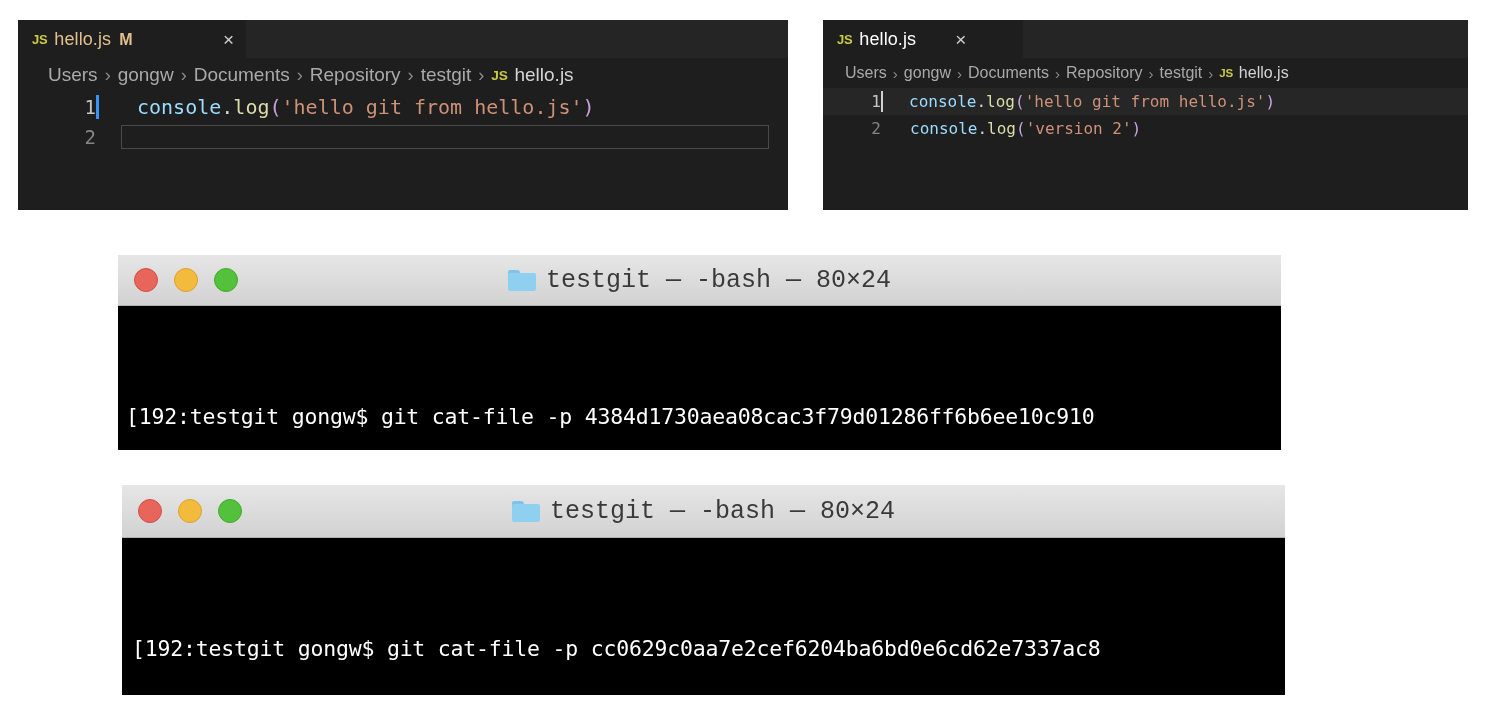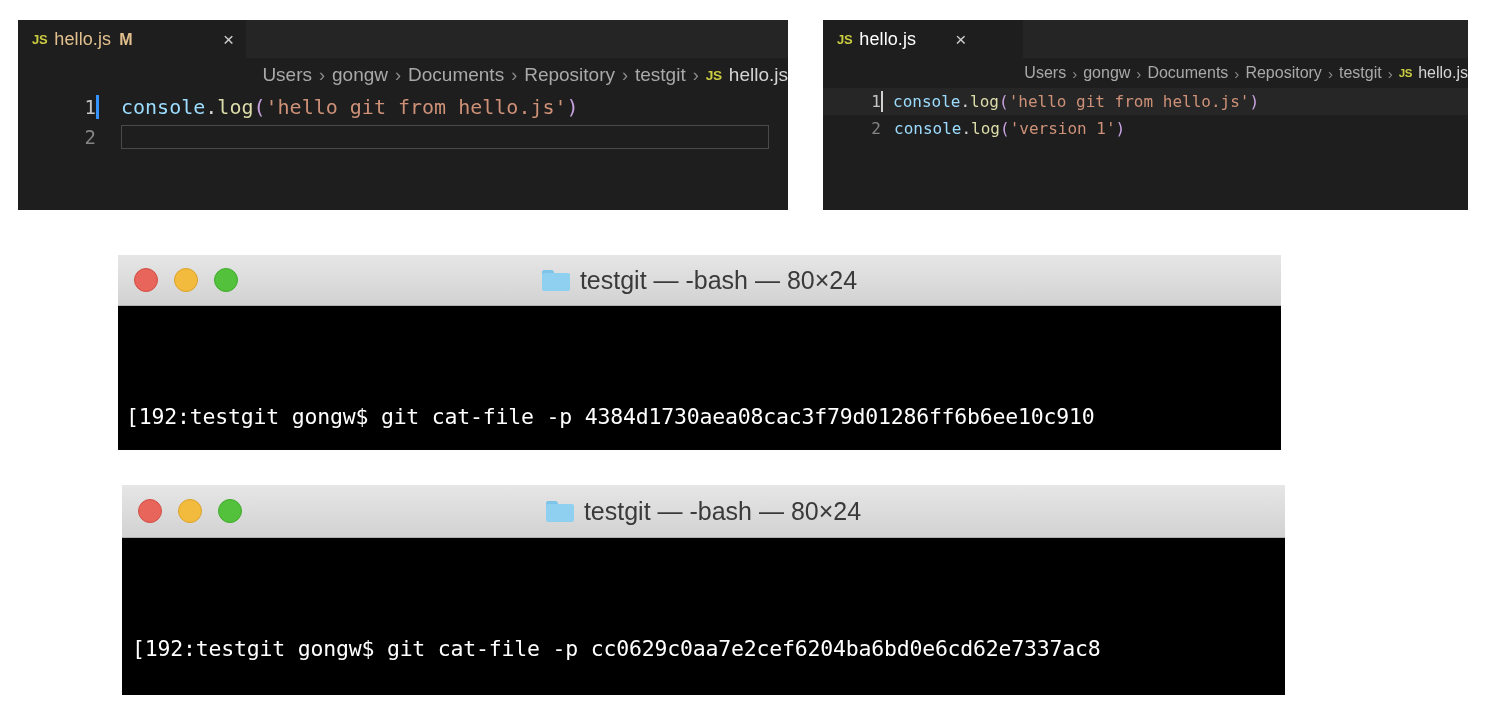--- a/index.html
+++ b/index.html
@@ -67,26 +67,25 @@
     line-height: 1;
     margin-left: auto;
     padding-left: 10px;
     font-weight: 300;
   }
   #editor-two .tab-close { margin-left: 22px; }
 
   .breadcrumb {
     display: flex;
     align-items: center;
-    padding: 6px 0 4px 30px;
+    padding: 6px 16px 4px 30px;
     font-size: 19px;
     color: #a9a9a9;
     gap: 7px;
     white-space: nowrap;
-    justify-content: flex-end;
   }
   #editor-two .breadcrumb { font-size: 16px; padding-left: 22px; gap: 6px; }
   .bc-sep { color: #8c8c8c; font-size: 0.95em; }
   .bc-file { color: #d4d4d4; }
   .bc-js {
     color: #cbcb41;
     font-weight: bold;
     font-size: 0.72em;
     letter-spacing: -0.3px;
   }
@@ -114,21 +113,21 @@
   .caret {
     flex: none;
     width: 3px;
     align-self: stretch;
     margin: 3px 0;
   }
   .caret.blue  { background: #3794ff; }
   .caret.white { background: #d0d0d0; width: 2px; }
   .caret.none  { background: transparent; }
 
-  .code-text { padding-left: 22px; }
+  .code-text { padding-left: 22px; margin-left: 16px; }
   #editor-two .code-text { padding-left: 10px; }
 
   .tok-obj   { color: #9cdcfe; }
   .tok-dot   { color: #d4d4d4; }
   .tok-fn    { color: #dcdcaa; }
   .tok-paren { color: #c8a2e0; }
   .tok-str   { color: #ce9178; }
 
   .line-hl { background: #262626; }
   .sel-box {
@@ -175,21 +174,21 @@
 
   .term-title {
     position: absolute;
     left: 0; right: 0;
     display: flex;
     align-items: center;
     justify-content: center;
     gap: 10px;
     font-size: 25px;
     color: #3a3a3a;
-    font-family: Liberation Sans, sans-serif;
+    font-family: Liberation Mono, monospace;
     pointer-events: none;
   }
   .folder-icon {
     width: 28px;
     height: 21px;
     position: relative;
     flex: none;
   }
   .folder-icon::before {
     content: "";
@@ -288,21 +287,21 @@
 
   <div class="code-area">
     <div class="code-line line-hl">
       <span class="lnum active">1</span>
       <span class="caret white"></span>
       <span class="code-text"><span class="tok-obj">console</span><span class="tok-dot">.</span><span class="tok-fn">log</span><span class="tok-paren">(</span><span class="tok-str">'hello git from hello.js'</span><span class="tok-paren">)</span></span>
     </div>
     <div class="code-line">
       <span class="lnum">2</span>
       <span class="caret none"></span>
-      <span class="code-text"><span class="tok-obj">console</span><span class="tok-dot">.</span><span class="tok-fn">log</span><span class="tok-paren">(</span><span class="tok-str">'version 1'</span><span class="tok-paren">)</span></span>
+      <span class="code-text"><span class="tok-obj">console</span><span class="tok-dot">.</span><span class="tok-fn">log</span><span class="tok-paren">(</span><span class="tok-str">'version 2'</span><span class="tok-paren">)</span></span>
     </div>
   </div>
 </div>
 
 <div class="terminal" id="terminal-one">
   <div class="term-titlebar">
     <div class="lights">
       <span class="light red"></span>
       <span class="light yellow"></span>
       <span class="light green"></span>

